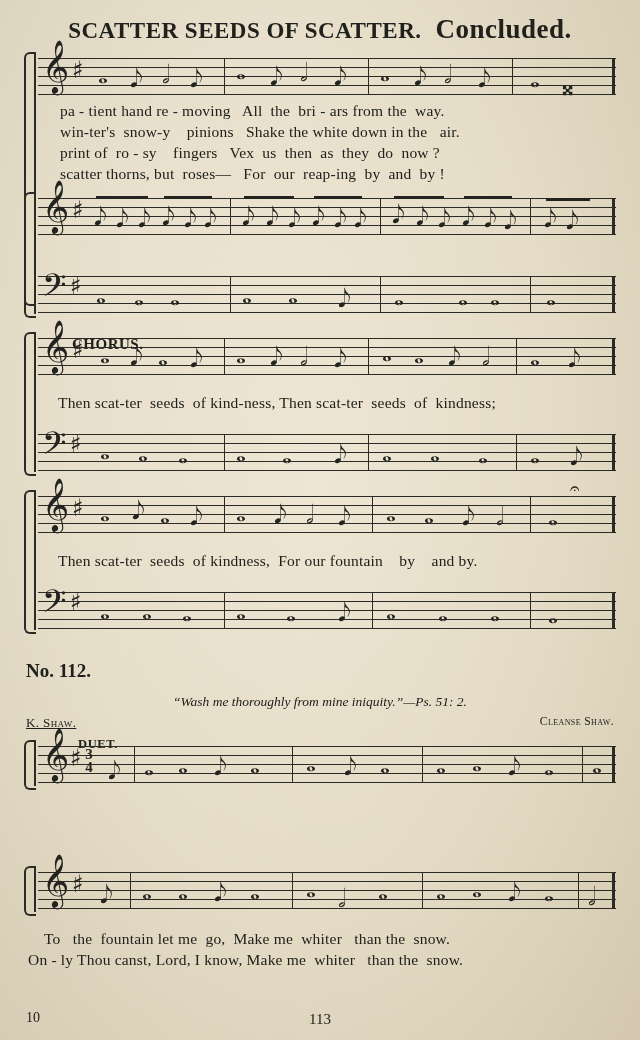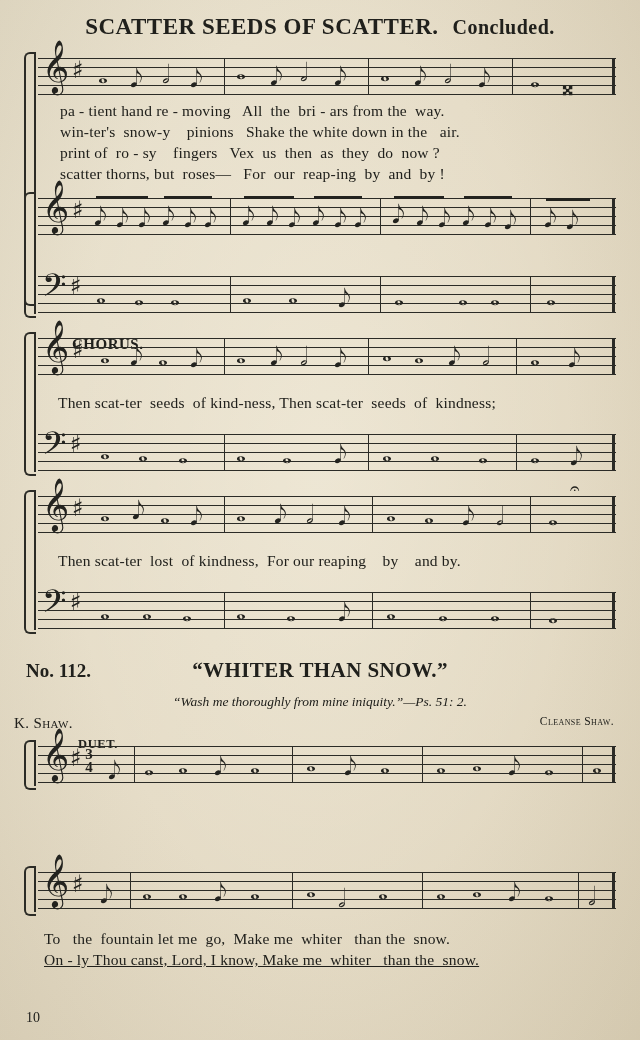--- a/index.html
+++ b/index.html
@@ -36,21 +36,21 @@
     top: 14px;
     left: 0;
     width: 640px;
     text-align: center;
     font-family: "Liberation Serif", serif;
     font-weight: bold;
     font-size: 23px;
     letter-spacing: 0.5px;
   }
   .title .concluded {
-    font-size: 20px;
+    font-size: 27px;
     margin-left: 14px;
   }
 
   .staff-block {
     position: absolute;
     left: 24px;
     width: 592px;
   }
 
   
@@ -166,24 +166,25 @@
   }
   .scripture {
     position: absolute;
     left: 0; width: 640px;
     text-align: center;
     font-style: italic;
     font-size: 13.5px;
   }
   .composer-left {
     position: absolute;
-    left: 14px;
-    font-size: 15px;
+    left: 26px;
+    font-size: 13px;
     font-variant: small-caps;
     letter-spacing: 0.4px;
+    text-decoration: underline;
   }
   .composer-right {
     position: absolute;
     right: 26px;
     font-size: 11.5px;
     font-variant: small-caps;
     letter-spacing: 0.4px;
   }
 
   .page-num-left {
@@ -414,21 +415,21 @@
       <div class="bar" style="left:334px;"></div>
       <span class="note" style="left:348px; top:10px;">𝅝</span>
       <span class="note" style="left:386px; top:12px;">𝅝</span>
       <span class="note" style="left:424px; top:14px;">𝅘𝅥𝅮</span>
       <span class="note" style="left:458px; top:14px;">𝅗𝅥</span>
       <div class="bar" style="left:492px;"></div>
       <span class="note" style="left:510px; top:14px;">𝅝</span>
       <div class="bar thick" style="left:574px;"></div>
     </div>
 
-    <div class="lyric-row" style="top:62px; left:34px; width:560px;">Then scat-ter  lost  of kindness,  For our reaping    by    and by.</div>
+    <div class="lyric-row" style="top:62px; left:34px; width:560px;">Then scat-ter  seeds  of kindness,  For our fountain    by    and by.</div>
 
     <div class="staff" style="margin-left:14px; width:578px; margin-top:52px;">
       <div class="line l1"></div>
         <div class="line l2"></div>
         <div class="line l3"></div>
         <div class="line l4"></div>
         <div class="line l5"></div>
       <span class="clef bass">𝄢</span>
       <span class="keysig" style="left:32px; top:4px;">♯</span>
       <span class="note" style="left:62px; top:12px;">𝅝</span>
@@ -442,21 +443,20 @@
       <span class="note" style="left:348px; top:12px;">𝅝</span>
       <span class="note" style="left:400px; top:14px;">𝅝</span>
       <span class="note" style="left:452px; top:14px;">𝅝</span>
       <div class="bar" style="left:492px;"></div>
       <span class="note" style="left:510px; top:16px;">𝅝</span>
       <div class="bar thick" style="left:574px;"></div>
     </div>
   </div>
 
   <div class="hymn-no" style="top:660px;">No. 112.</div>
-  <div class="hymn-title" style="top:658px;">“WHITER THAN SNOW.”</div>
   <div class="scripture" style="top:694px;">“Wash me thoroughly from mine iniquity.”—Ps. 51: 2.</div>
   <div class="composer-left" style="top:715px;">K. Shaw.</div>
   <div class="composer-right" style="top:715px;">Cleanse Shaw.</div>
 
   <div class="duet-label" style="left:78px; top:737px;">DUET.</div>
 
   <div class="staff-block" style="top:740px;">
     <div class="brace" style="top:0; height:46px;"></div>
     <div class="sysbar" style="top:0; height:46px;"></div>
 
@@ -521,16 +521,17 @@
       <span class="note" style="left:434px; top:10px;">𝅝</span>
       <span class="note" style="left:470px; top:14px;">𝅘𝅥𝅮</span>
       <span class="note" style="left:506px; top:14px;">𝅝</span>
       <div class="bar" style="left:540px;"></div>
       <span class="note" style="left:550px; top:18px;">𝅗𝅥</span>
       <div class="bar thick" style="left:574px;"></div>
     </div>
   </div>
 
   <div class="lyric-row" style="top:930px; left:44px;">To   the  fountain let me  go,  Make me  whiter   than the  snow.</div>
-  <div class="lyric-row" style="top:951px; left:44px;text-decoration:underline;">On - ly Thou canst, Lord, I know, Make me  whiter   than the  snow.</div>
+  <div class="lyric-row" style="top:951px; left:28px;">On - ly Thou canst, Lord, I know, Make me  whiter   than the  snow.</div>
 
   <div class="page-num-left">10</div>
+  <div class="page-num-center">113</div>
 </div>
 
 </body></html>

